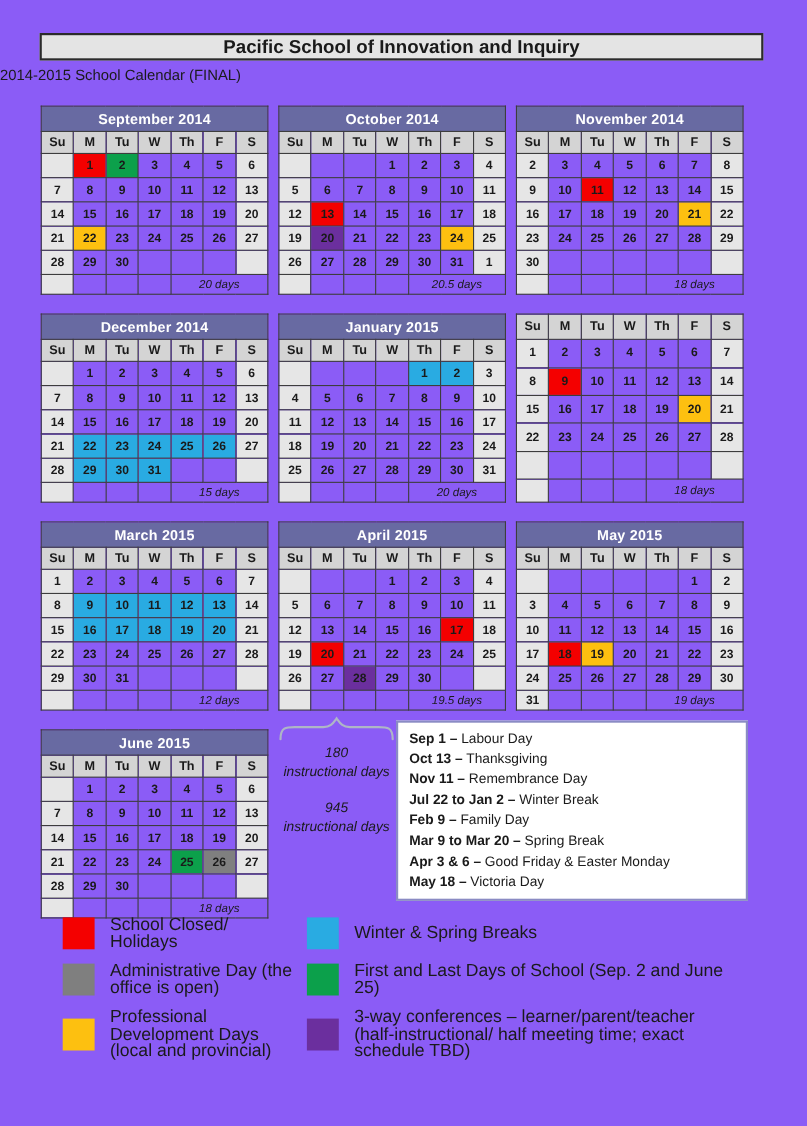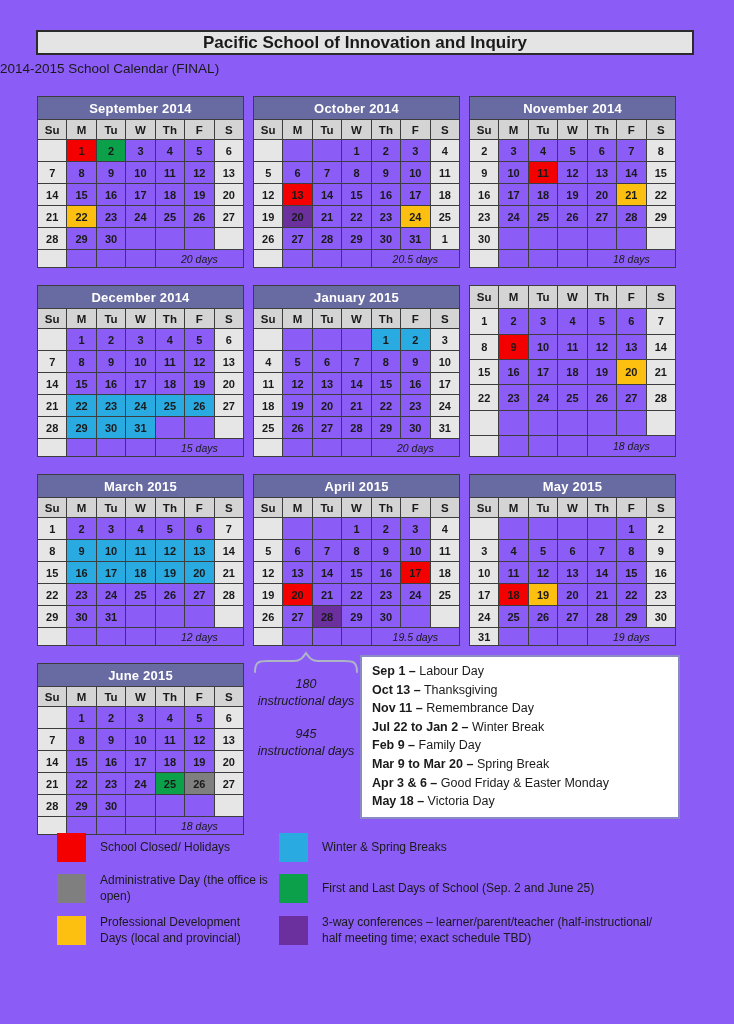--- a/index.html
+++ b/index.html
@@ -28,21 +28,21 @@
 
   .key-box{position:absolute;left:360px;top:655px;width:320px;box-sizing:border-box;
     border:2px solid var(--key-box-border,#8a8bc4);background:#fff;padding:5px 8px 6px 10px;
     font-size:12.5px;line-height:18.6px;}
   .kd-date{font-weight:bold;}
 
   .legend{position:absolute;left:57px;top:833px;width:648px;display:grid;
     grid-template-columns:222px 1fr;row-gap:11px;column-gap:0;}
   .legend-item{display:flex;align-items:center;gap:14px;}
   .swatch{width:29px;height:29px;flex:0 0 29px;}
-  .legend-label{font-size:12px;line-height:15.5px;max-width:340px;}
+  .legend-label{font-size:16px;line-height:15.5px;max-width:340px;}
   .legend .legend-item:nth-child(odd) .legend-label{max-width:168px;}
 </style>
 </head>
 <body>
 
 <div class="page">
 
   <div class="title-box">
     <span>Pacific School of Innovation and Inquiry</span>
   </div>

